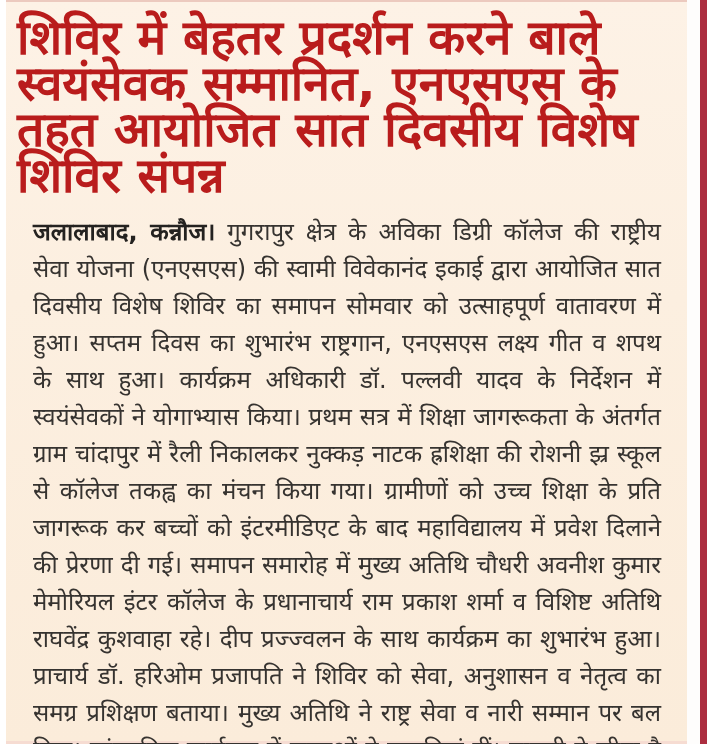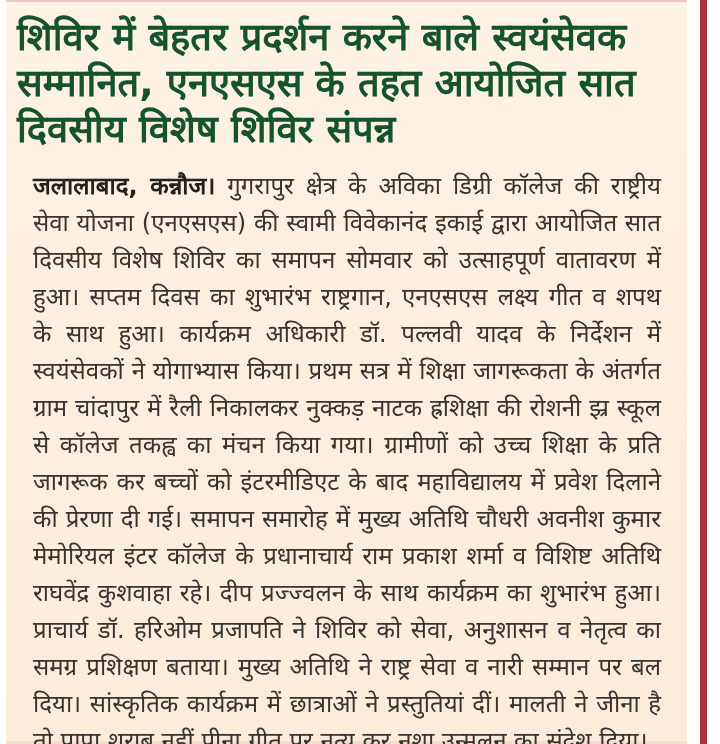--- a/index.html
+++ b/index.html
@@ -60,22 +60,22 @@
     background: #ac2e40;
   }
   .content {
     position: absolute;
     left: 17px;
     top: 14px;
     width: 660px;
   }
   .headline {
     margin: 0 0 12px 0;
-    color: #14532d;
-    font-size: 38px;
+    color: #b91c1c;
+    font-size: 48px;
     font-weight: bold;
     line-height: 46px;
     letter-spacing: 0px;
   }
   .body-para {
     margin: 16px;
     color: #363330;
     font-size: 24px;
     line-height: 37px;
     text-align: justify;

